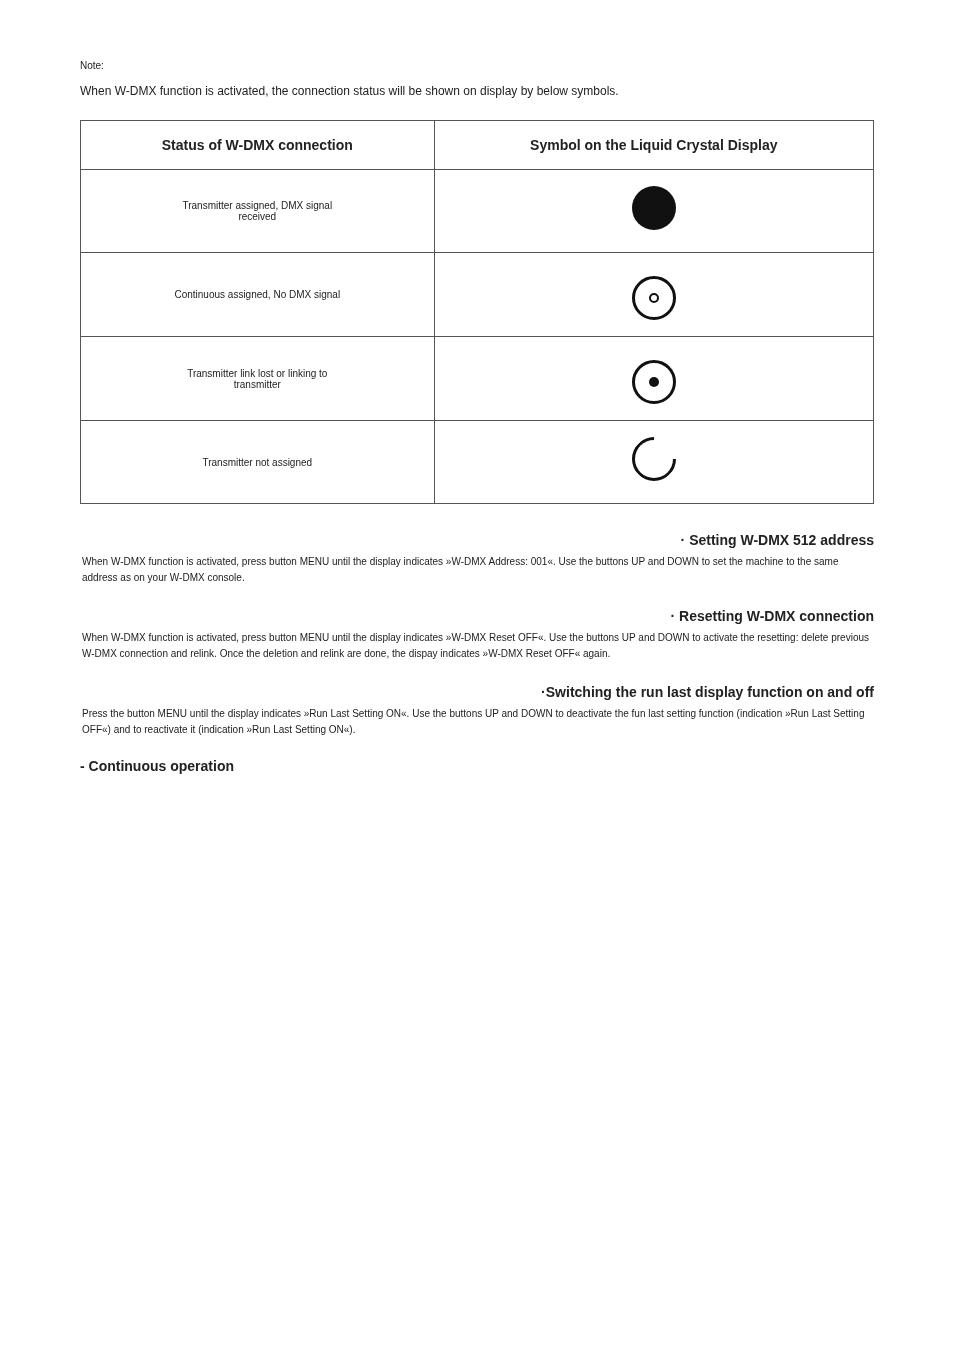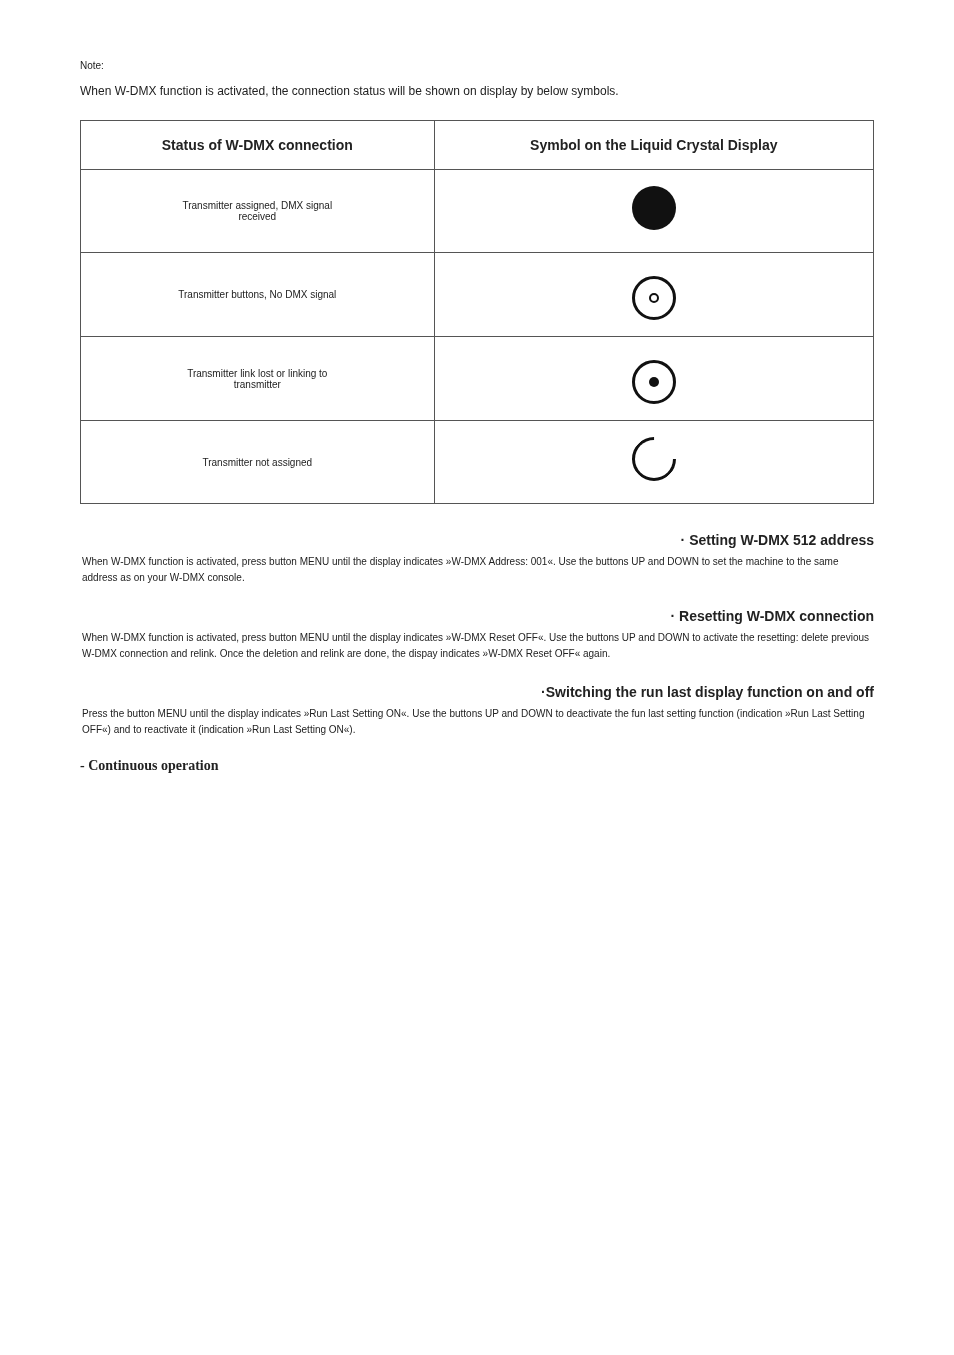--- a/index.html
+++ b/index.html
@@ -125,21 +125,20 @@
     }
 
     .section-block {
       margin-bottom: 18px;
     }
 
     .dash-heading {
       font-weight: bold;
       font-size: 14px;
       margin-top: 20px;
-      font-family: Liberation Serif, serif;
     }
   </style>
 </head>
 <body>
 
 <div class="note-section">
   <span class="note-label">Note:</span>
   <span class="note-text">When W-DMX function is activated, the connection status will be shown on display by below symbols.</span>
 </div>
 
@@ -153,21 +152,21 @@
   <tbody>
 
     <tr>
       <td>Transmitter assigned, DMX signal<br>received</td>
       <td class="symbol-cell">
         <div class="symbol-filled-circle"></div>
       </td>
     </tr>
 
     <tr>
-      <td>Transmitter buttons, No DMX signal</td>
+      <td>Continuous assigned, No DMX signal</td>
       <td class="symbol-cell">
         <div class="symbol-ring-outer">
           <div style="width:10px;height:10px;border-radius:50%;border:2px solid #111;"></div>
         </div>
       </td>
     </tr>
 
     <tr>
       <td>Transmitter link lost or linking to<br>transmitter</td>
       <td class="symbol-cell">

